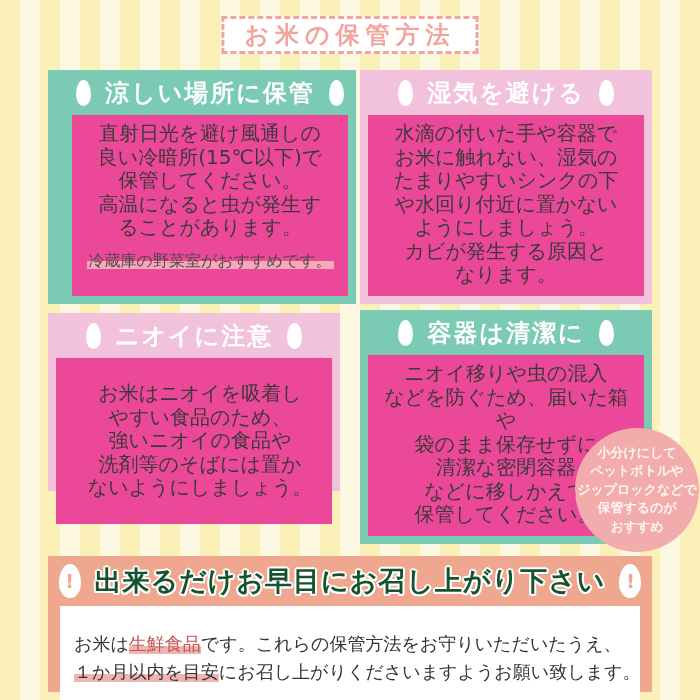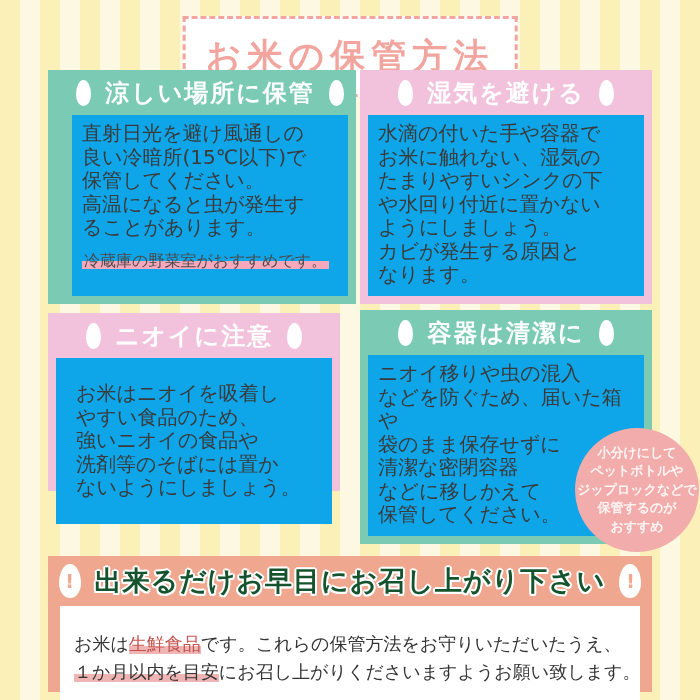--- a/index.html
+++ b/index.html
@@ -4,33 +4,33 @@
 <style>
   html,body{margin:0;padding:0;}
   .page{
     position:relative;width:700px;height:700px;overflow:hidden;
     background:repeating-linear-gradient(to right,#FAF0B8 0,#FAF0B8 20px,#FDF8E2 20px,#FDF8E2 40px);
     font-family:"DejaVu Sans","Liberation Sans",sans-serif;
   }
   .title-box{
     position:absolute;top:16px;left:50%;transform:translateX(-50%);
     background:#FFFFFF;border:3px dashed #F2A49E;color:#F2A49E;
-    font-size:35px;font-weight:bold;letter-spacing:6px;padding:14px 20px;white-space:nowrap;
+    font-size:24px;font-weight:bold;letter-spacing:6px;padding:0 20px;white-space:nowrap;
   }
   .card{position:absolute;width:292px;display:flex;flex-direction:column;}
   .card.teal{background:#7BCBB4;}
   .card.pink{background:#F2C2DC;}
   .card-header{
     height:45px;flex:0 0 45px;display:flex;align-items:center;justify-content:center;gap:14px;
     color:#FFFFFF;font-weight:bold;font-size:24px;letter-spacing:2px;white-space:nowrap;
   }
   .grain{width:15px;height:26px;background:#FFFFFF;border-radius:50%/58% 58% 44% 44%;flex:0 0 auto;}
   .card-body{
-    flex:1;background:#0ea5e9;margin:0 8px 8px;padding:7px 10px;
-    font-size:20px;line-height:23.5px;color:#3A3A3A;position:relative;
+    flex:1;background:#ec4899;margin:0 8px 8px;padding:7px 10px;
+    font-size:20px;line-height:23.5px;color:#3A3A3A;position:relative;text-align:center;
   }
   .pre{white-space:pre-line;}
   .note{margin-top:9px;font-size:16px;color:#4A4A4A;}
   .mark{background:linear-gradient(to bottom,transparent 55%,#F7A9BB 55%,#F7A9BB 95%,transparent 95%);padding:0 2px;}
   .mark2{background:linear-gradient(to bottom,transparent 62%,#EFB4B4 62%,#EFB4B4 98%,transparent 98%);}
   .indent{padding:24px 8px 24px 20px;}
   .badge{
     position:absolute;left:215px;top:118px;width:124px;height:124px;border-radius:50%;
     background:#F1ACAB;color:#FFF6F4;display:flex;align-items:center;justify-content:center;
     text-align:center;font-size:13px;line-height:18.5px;font-weight:bold;z-index:5;white-space:pre-line;

